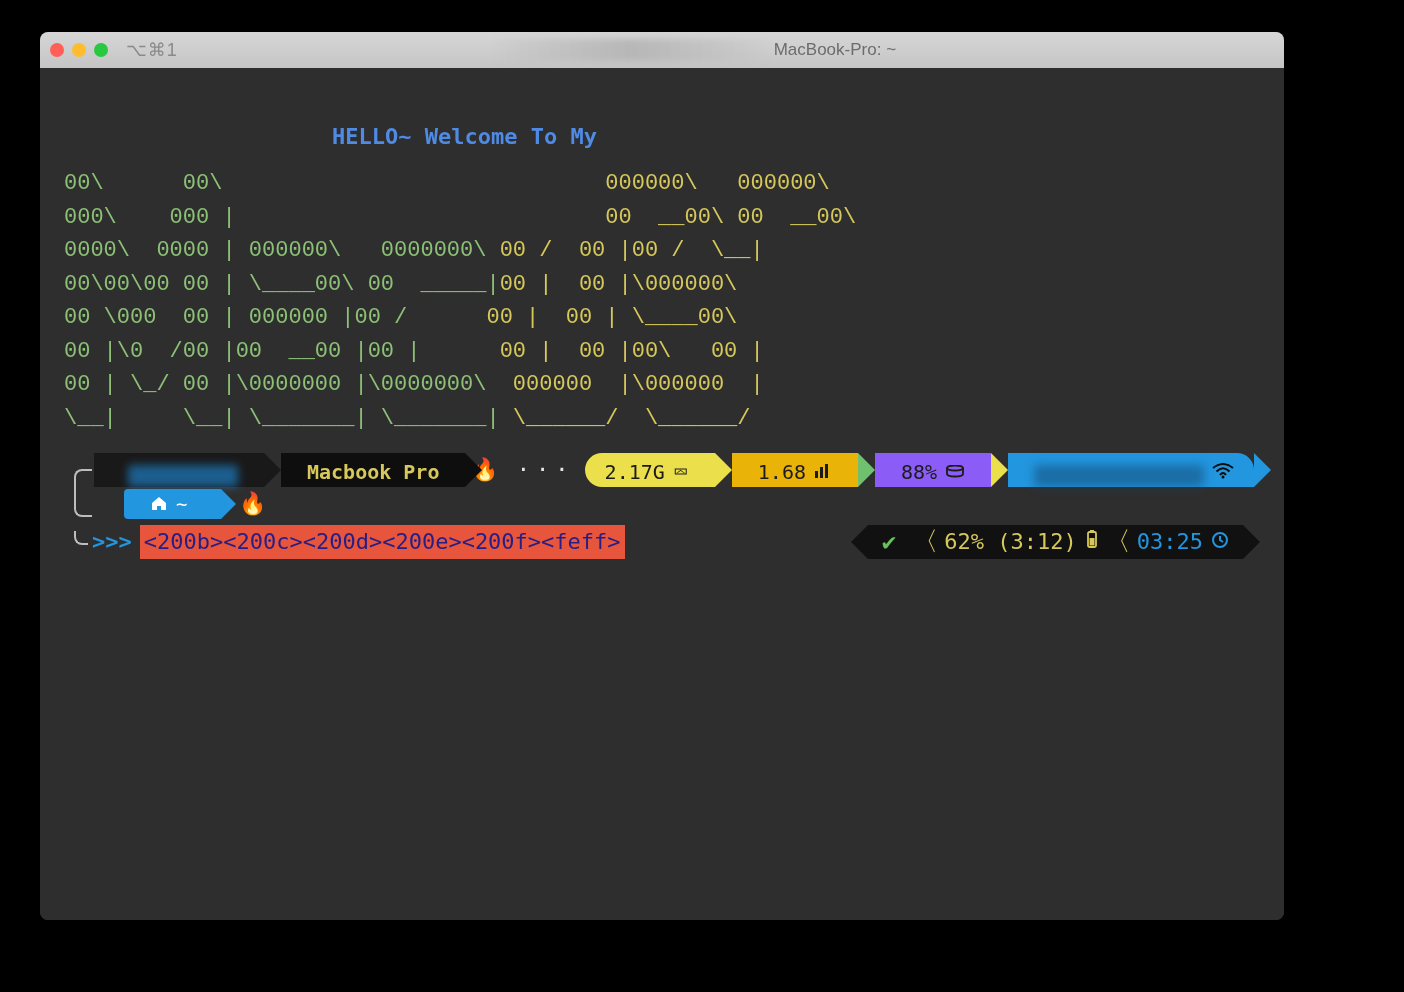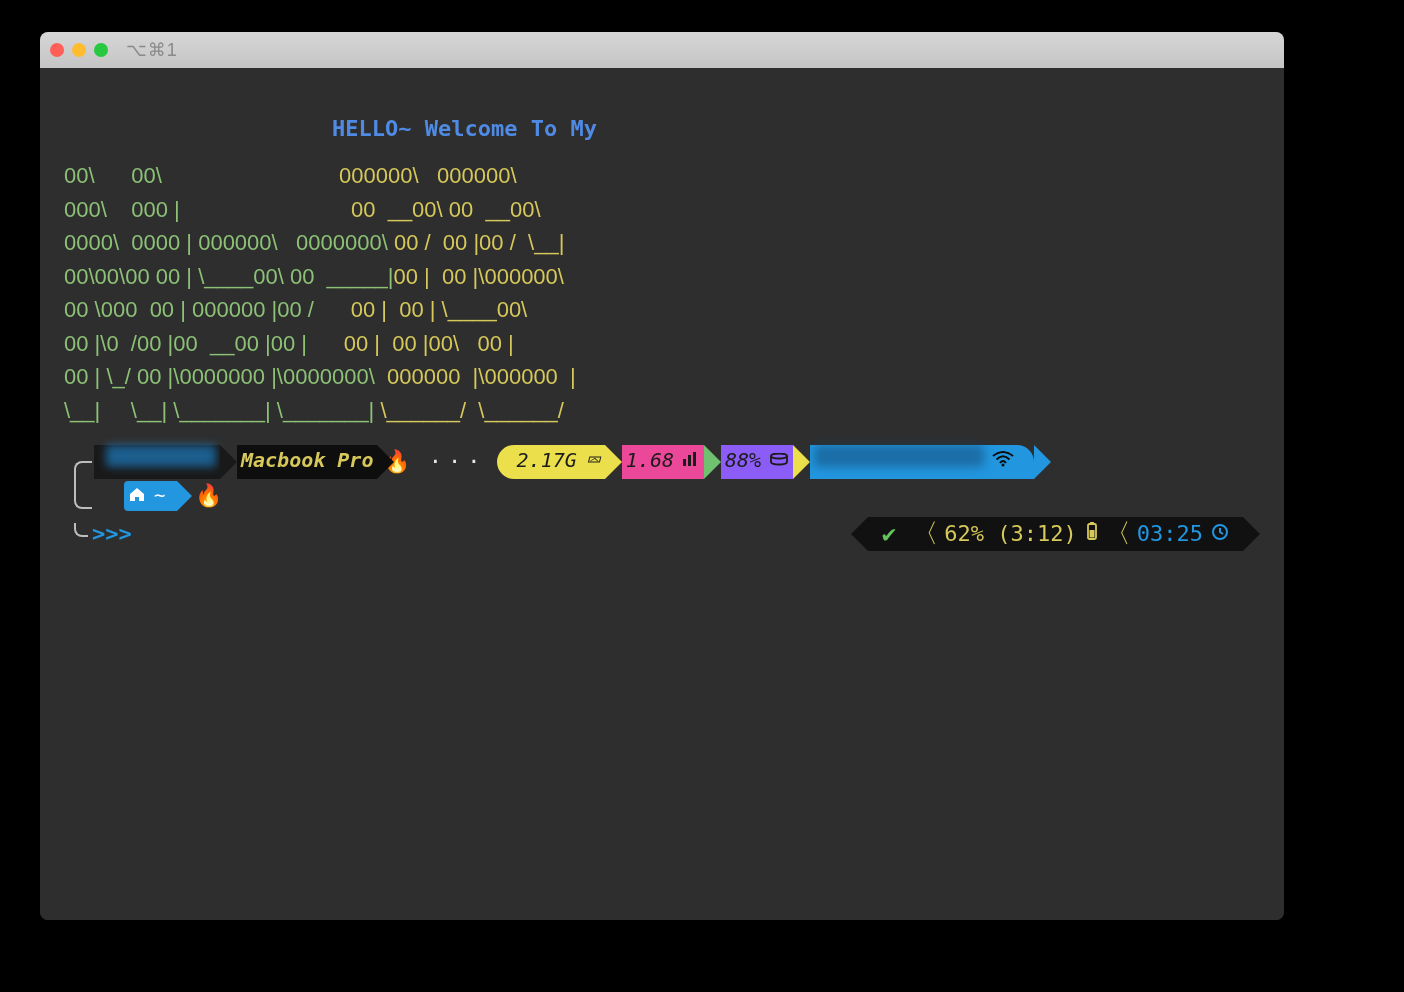--- a/index.html
+++ b/index.html
@@ -33,29 +33,30 @@
   .titlebar .title { flex:1; text-align:center; color:#6c6c6c; display:flex; justify-content:center; align-items:center; gap:4px;}
   .titlebar .title .blur { width:270px; height:22px; background: linear-gradient(90deg, rgba(200,200,200,0.2), rgba(180,180,180,0.9), rgba(200,200,200,0.2)); filter: blur(3px); border-radius:3px; margin-right:4px;}
   .term {
     flex:1;
     background:#2e2e2e;
     padding: 44px 24px 24px 24px;
     font-size: 22px;
     line-height: 1.52;
     color:#cfcfcf;
     position: relative;
+    margin-top: 8px;
   }
   .welcome { color:#4f8be5; font-weight:bold; margin-left: 268px; margin-bottom: 14px; }
-  .ascii { white-space: pre; font-family: Liberation Sans, sans-serif; margin-bottom: 18px; }
+  .ascii { white-space: pre; font-family: Liberation Mono, monospace; margin-bottom: 18px; }
   .ascii .y { color:#d6c85a; }
   .ascii .g { color:#8cc176; }
 
   
   .segline { display:flex; align-items:center; height:34px; position:relative; }
-  .seg { display:flex; align-items:flex-start; padding:0 4px; height:100%; position:relative; font-size:20px;font-style:italic; }
+  .seg { display:flex; align-items:flex-end; padding:0 26px; height:100%; position:relative; font-size:20px; }
   .seg .arrow-right, .seg .arrow-left { position:absolute; top:0; width:0; height:0; }
   .seg .arrow-right {
     right:-17px;
     border-top:17px solid transparent;
     border-bottom:17px solid transparent;
     border-left:17px solid currentColor;
   }
 
   .line1-wrap { position:relative; margin-left:30px; }
   .bracket {
@@ -69,21 +70,21 @@
   .apple { color:#f2f2f2; margin-right:8px; font-size:22px; }
   .seg-user .blur { display:inline-block; width:110px; height:22px; background:linear-gradient(90deg, rgba(30,140,220,0.6), rgba(30,140,220,0.6)); filter:blur(4px); border-radius:3px;}
 
   .seg-host { background:#0e0e0e; color:#d6c85a; margin-left:17px; font-weight:bold;}
   .seg-host .arrow-right { color:#0e0e0e; }
   .flame { color:#1e89d6; font-size:22px; margin-left:6px;}
   .dotsep { color:#e6e6e6; margin:0 6px 0 18px; letter-spacing:6px;}
 
   .seg-ram { background:#ebe04b; color:#1b1b1b; margin-left:4px; border-top-left-radius:17px; border-bottom-left-radius:17px; padding-left:20px;}
   .seg-ram .arrow-right{ color:#ebe04b; }
-  .seg-load { background:#ec4899; color:#1b1b1b; margin-left:17px;}
+  .seg-load { background:#eab308; color:#1b1b1b; margin-left:17px;}
   .seg-load .arrow-right{ color:#6fc06f; }
   .seg-disk { background:#8b5cf6; color:#1b1b1b; margin-left:17px;}
   .seg-disk .arrow-right{ color:#ebe04b; }
   .seg-wifi { background:#2296df; color:#0d0d0d; margin-left:17px; border-top-right-radius:17px 50%; padding-right:20px; position:relative;}
   .seg-wifi .blur { display:inline-block; width:170px; height:22px; background:rgba(20,70,110,0.5); filter:blur(5px); border-radius:3px;}
   .seg-wifi::after {
     content:""; position:absolute; right:-17px; top:0;
     border-top:17px solid transparent; border-bottom:17px solid transparent; border-left:17px solid #2296df;
   }
   .icon { display:inline-block; margin-left:8px; }
@@ -116,20 +117,24 @@
 <body>
 
 <div class="window">
   <div class="titlebar">
     <div class="traffic">
       <div class="dot red"></div>
       <div class="dot yellow"></div>
       <div class="dot green"></div>
     </div>
     <span class="shortcut">⌥⌘1</span>
+    <div class="title">
+      <span class="blur"></span>
+      <span>MacBook-Pro: ~</span>
+    </div>
     <div style="width:60px"></div>
   </div>
 
   <div class="term">
     <div class="welcome">HELLO~ Welcome To My</div>
 
     <div class="ascii" id="ascii"><span class="g">00\      00\                             </span><span class="y">000000\   000000\ </span>
 <span class="g">000\    000 |                            </span><span class="y">00  __00\ 00  __00\ </span>
 <span class="g">0000\  0000 | 000000\   0000000\ </span><span class="y">00 /  00 |00 /  \__|</span>
 <span class="g">00\00\00 00 | \____00\ 00  _____|</span><span class="y">00 |  00 |\000000\ </span>
@@ -203,20 +208,21 @@
           <span class="arrow-right"></span>
         </div>
         <span class="flame2" style="color:#1e89d6;margin-left:18px;">🔥</span>
       </div>
     </div>
 
     <div class="line3">
       <div class="line3-left">
         <span class="bracket-end"></span>
         <span class="prompt">&gt;&gt;&gt;</span>
+        <span class="highlight">&lt;200b&gt;&lt;200c&gt;&lt;200d&gt;&lt;200e&gt;&lt;200f&gt;&lt;feff&gt;</span>
       </div>
       <div class="line3-right">
         <div class="rseg rseg-status">
           <span class="rarrow"></span>
           <span class="check">✔</span>
           <span class="rsep">〈</span>
           <span style="color:#d6c85a;">62% (3:12)</span>
           <span class="icon" style="color:#d6c85a;">
             <svg width="14" height="20" viewBox="0 0 14 20">
                 <rect x="3" y="3" width="8" height="15" rx="1.5" fill="none" stroke="#d6c85a" stroke-width="1.8"></rect>

